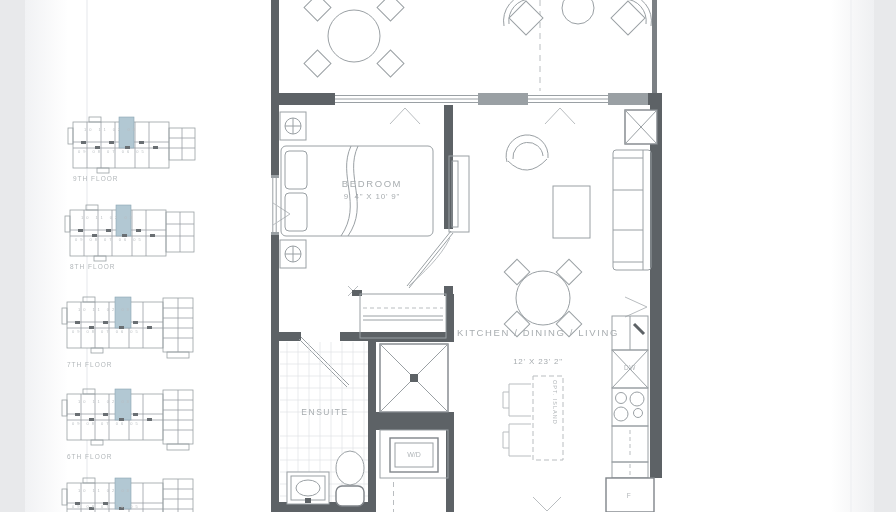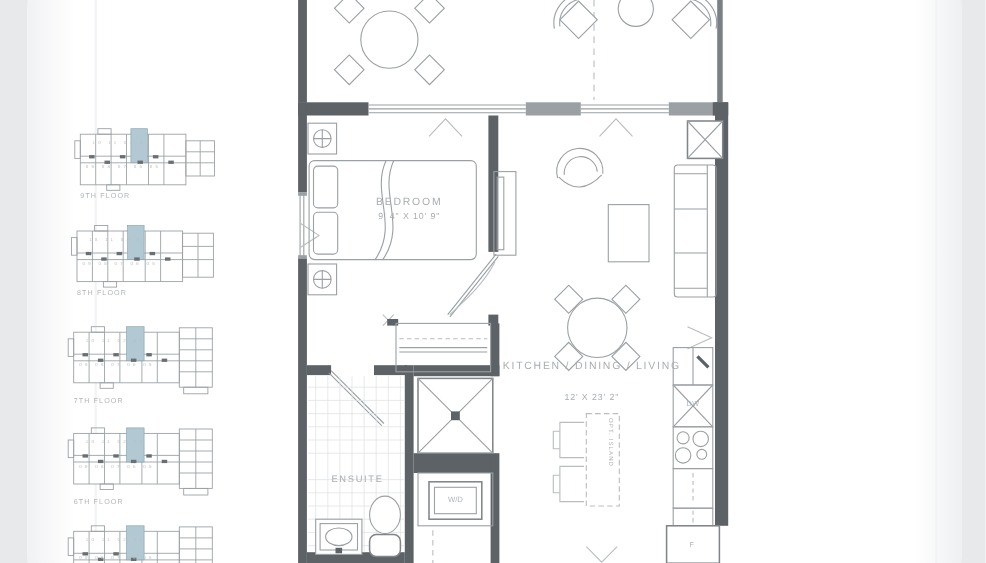--- a/index.html
+++ b/index.html
@@ -331,18 +331,18 @@
   <div class="lbl units" style="left:72px;top:330px">09 08 07 06 05</div>
   <div class="lbl units" style="left:78px;top:400px">10 11 02 03</div>
   <div class="lbl units" style="left:72px;top:422px">09 08 07 06 05</div>
   <div class="lbl units" style="left:78px;top:489px">10 11 02 03</div>
   <div class="lbl units" style="left:72px;top:505px">09 08 07 06 05</div>
 
   <div class="lbl cap room" style="left:372px;top:179px">BEDROOM</div>
   <div class="lbl cap dims" style="left:372px;top:193px">9' 4" X 10' 9"</div>
   <div class="lbl cap room" style="left:538px;top:328px">KITCHEN / DINING / LIVING</div>
   <div class="lbl cap dims" style="left:538px;top:358px">12' X 23' 2"</div>
-  <div class="lbl cap" style="left:325px;top:431px;font-size:8.5px;letter-spacing:1.5px">ENSUITE</div>
+  <div class="lbl cap" style="left:325px;top:408px;font-size:8.5px;letter-spacing:1.5px">ENSUITE</div>
   <div class="lbl cap" style="left:414px;top:451px;font-size:7px;color:#b0b5b8">W/D</div>
   <div class="lbl cap tiny" style="left:630px;top:365px">DW</div>
   <div class="lbl cap tiny" style="left:629px;top:493px">F</div>
   <div class="lbl vert" style="left:551px;top:380px">OPT. ISLAND</div>
 </div>
 
 </body></html>

